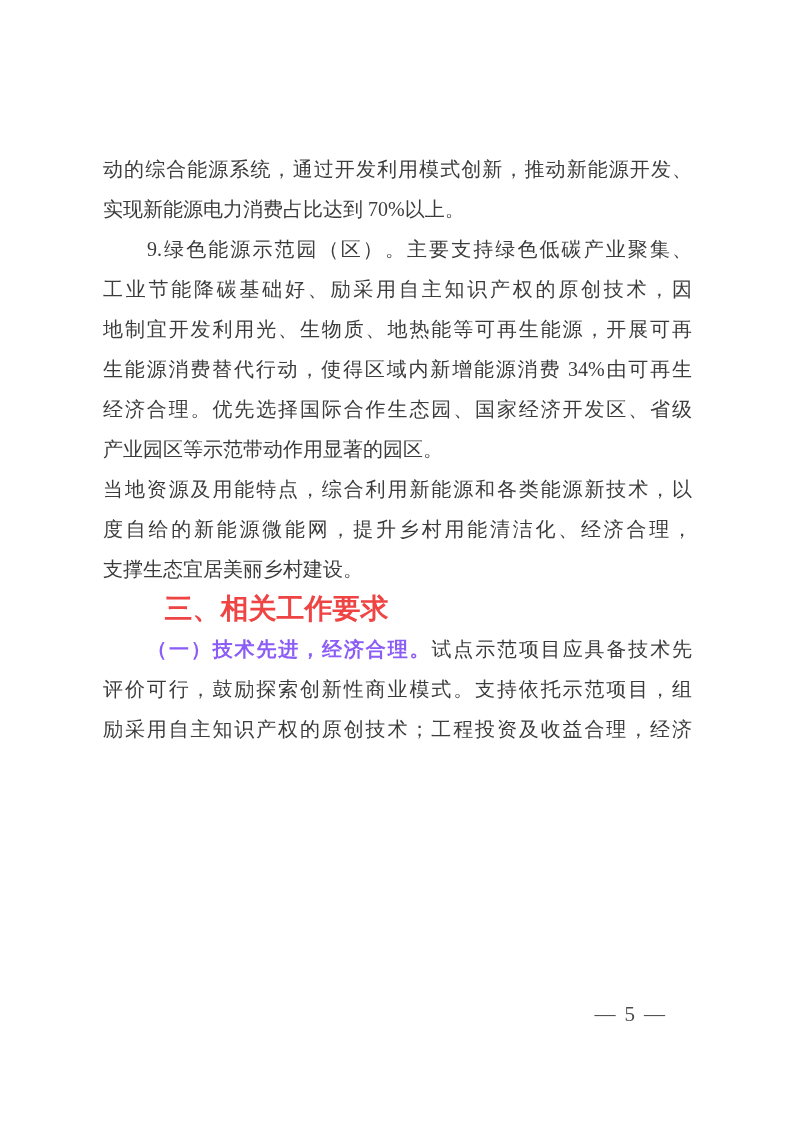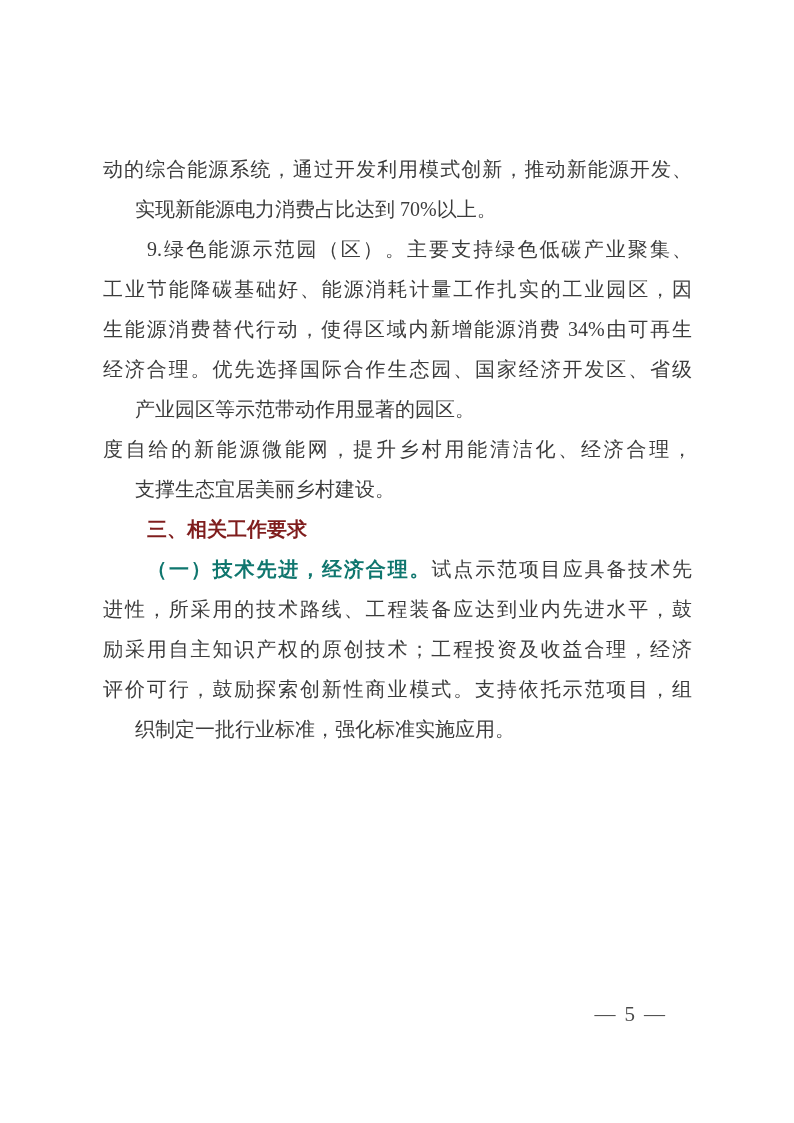--- a/index.html
+++ b/index.html
@@ -27,36 +27,35 @@
     height: 40px;
     line-height: 40px;
     text-align: justify;
     text-align-last: justify;
     overflow: hidden;
     white-space: nowrap;
   }
   .doc-line.para-last {
     text-align: center;
     text-align-last: left;
-    margin-left: 32px;
   }
   .doc-line.indent {
     text-indent: 2.2em;
   }
   .doc-line.heading {
     font-family: "Liberation Sans", "DejaVu Sans", sans-serif;
     font-weight: 700;
-    font-size: 20px;
-    color: #7f1d1d;
+    font-size: 28px;
+    color: #ef4444;
     text-align: left;
     text-align-last: left;
   }
   .lead-bold {
     font-weight: 700;
-    color: #0f766e;
+    color: #8b5cf6;
   }
   .footer {
     position: absolute;
     top: 1001px;
     right: 128px;
     font-size: 21px;
     line-height: 26px;
     color: #4a4a4a;
     letter-spacing: 1px;
   }
@@ -65,30 +64,30 @@
   }
 </style>
 </head>
 <body>
 
 <div class="page">
   <div class="content">
     <div class="doc-line">动的综合能源系统，通过开发利用模式创新，推动新能源开发、</div>
     <div class="doc-line para-last">实现新能源电力消费占比达到 70%以上。</div>
     <div class="doc-line indent">9.绿色能源示范园（区）。主要支持绿色低碳产业聚集、</div>
-    <div class="doc-line">工业节能降碳基础好、能源消耗计量工作扎实的工业园区，因</div>
+    <div class="doc-line">工业节能降碳基础好、励采用自主知识产权的原创技术，因</div>
+    <div class="doc-line">地制宜开发利用光、生物质、地热能等可再生能源，开展可再</div>
     <div class="doc-line">生能源消费替代行动，使得区域内新增能源消费 34%由可再生</div>
     <div class="doc-line">经济合理。优先选择国际合作生态园、国家经济开发区、省级</div>
     <div class="doc-line para-last">产业园区等示范带动作用显著的园区。</div>
+    <div class="doc-line">当地资源及用能特点，综合利用新能源和各类能源新技术，以</div>
     <div class="doc-line">度自给的新能源微能网，提升乡村用能清洁化、经济合理，</div>
     <div class="doc-line para-last">支撑生态宜居美丽乡村建设。</div>
     <div class="doc-line heading indent">三、相关工作要求</div>
     <div class="doc-line indent"><span class="lead-bold">（一）技术先进，经济合理。</span><span>试点示范项目应具备技术先</span></div>
-    <div class="doc-line">进性，所采用的技术路线、工程装备应达到业内先进水平，鼓</div>
+    <div class="doc-line">评价可行，鼓励探索创新性商业模式。支持依托示范项目，组</div>
     <div class="doc-line">励采用自主知识产权的原创技术；工程投资及收益合理，经济</div>
-    <div class="doc-line">评价可行，鼓励探索创新性商业模式。支持依托示范项目，组</div>
-    <div class="doc-line para-last">织制定一批行业标准，强化标准实施应用。</div>
   </div>
 
   <div class="footer">
     <span>—</span><span class="num">5</span><span>—</span>
   </div>
 </div>
 
 </body></html>

